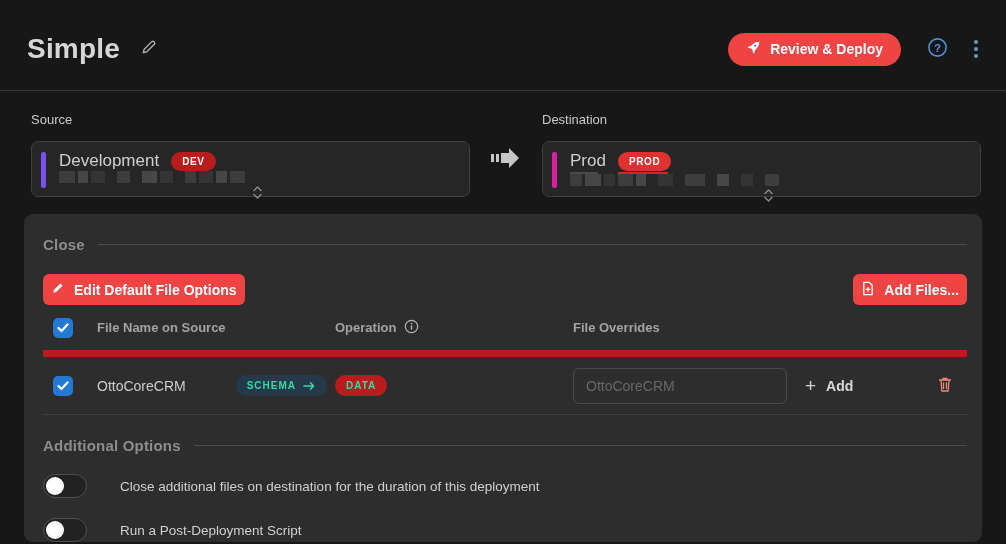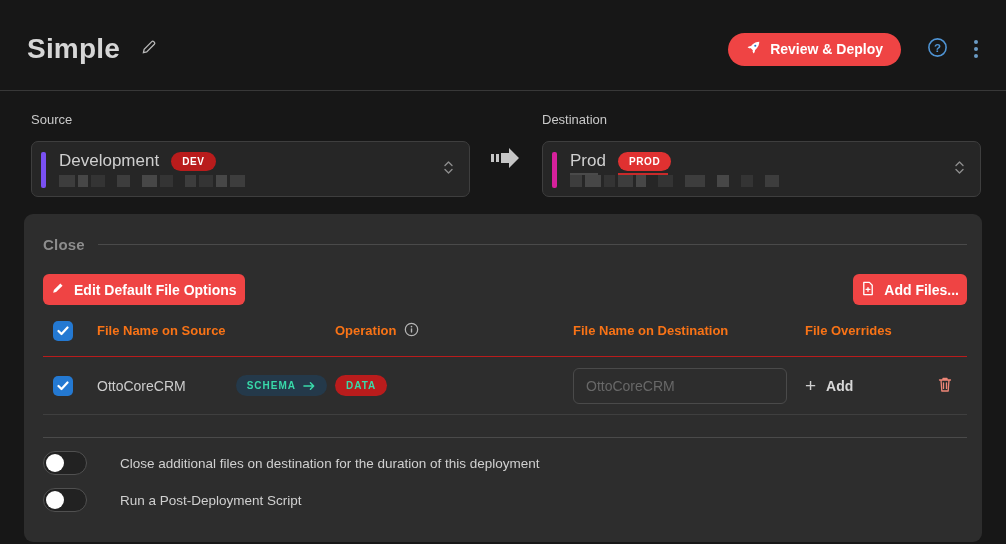--- a/index.html
+++ b/index.html
@@ -20,21 +20,21 @@
   .pill { height:33px; padding:0 18px; border-radius:17px; }
   .kebab { display:flex; flex-direction:column; gap:3px; }
   .kebab i { width:4px; height:4px; border-radius:50%; background:#6b9bc4; }
 
   
   .env-row { display:flex; align-items:flex-start; padding:21px 25px 0 31px; }
   .env-col { width:439px; }
   .env-label { font-size:13px; color:#c9c9c9; margin-bottom:14px; }
   .env-select { position:relative; height:56px; background:#262626; border:1px solid #3e3e3e;
                 border-radius:7px; cursor:pointer; display:flex; align-items:stretch;
-                padding:9px 14px 8px 27px; }
+                padding:9px 14px 8px 27px;flex-direction:column; }
   .accent-bar { position:absolute; left:9px; top:10px; width:5px; height:36px; border-radius:2px; }
   .accent-purple { background:#7950f2; }
   .accent-magenta { background:#d6219c; }
   .env-main { flex:1; display:flex; flex-direction:column; justify-content:space-between; }
   .env-line1 { display:flex; align-items:center; gap:12px; }
   .env-name { font-size:17px; color:#cfcfcf; }
   .env-badge { font-size:10px; font-weight:bold; letter-spacing:.6px; color:#fff;
                padding:4px 11px; border-radius:10px; }
   .badge-dev { background:#b91c1c; }
   .badge-prod { background:#e03131; }
@@ -52,21 +52,21 @@
   .panel { margin:17px 24px 0 24px; width:958px; height:328px; background:#2d2d2d;
            border-radius:9px; padding:22px 15px 0 19px; }
   .section-heading { display:flex; align-items:center; gap:13px; }
   .section-heading .sh-label { font-size:15px; font-weight:bold; color:#8d8d8d; letter-spacing:.2px; white-space:nowrap; }
   .section-heading .rule { flex:1; height:1px; background:#4a4a4a; }
   .panel-actions { display:flex; justify-content:space-between; margin-top:21px; }
   .btn-rect { height:31px; padding:0 8px; border-radius:6px; }
 
   
   .grid { display:grid; grid-template-columns:54px 238px 238px 232px 1fr; align-items:center; }
-  .thead { height:52px; border-bottom:1px solid #b91c1c; font-size:13px; font-weight:bold; color:#f97316; }
+  .thead { height:52px; border-bottom:7px solid #b91c1c; font-size:13px; font-weight:bold; color:#a3a3a3; }
   .th { display:flex; align-items:center; gap:8px; }
   .trow { height:58px; border-bottom:1px solid #3f3f3f; font-size:14px; color:#cdcdcd; }
   .checkbox { width:20px; height:20px; margin-left:10px; border-radius:5px; background:#2479d2;
               display:flex; align-items:center; justify-content:center; cursor:pointer; }
   .cell-name { display:flex; align-items:center; justify-content:space-between; padding-right:8px; }
   .mini-badge { display:flex; align-items:center; gap:7px; height:21px; padding:0 11px; border-radius:11px;
                 font-size:10px; font-weight:bold; letter-spacing:1px; color:#38d9a9; }
   .badge-schema { background:#24394a; }
   .badge-data { background:#b91c1c; }
   .cell-op { display:flex; align-items:center; justify-content:space-between; padding-right:14px; }
@@ -77,21 +77,21 @@
                 border-radius:6px; padding:0 12px; font-size:14px; color:#cccccc;
                 font-family:"Liberation Sans", sans-serif; }
   .dest-input::placeholder { color:#686868; }
   .cell-over { display:flex; align-items:center; justify-content:space-between; padding-right:14px; }
   .btn-add { display:flex; align-items:center; gap:10px; background:none; border:none; cursor:pointer;
              color:#d8d8d8; font-size:14px; font-weight:bold; font-family:"Liberation Sans", sans-serif; }
   .plus-glyph { font-size:19px; font-weight:normal; color:#cfcfcf; line-height:1; }
 
   
   .addl-heading { margin-top:22px; }
-  .toggle-row { display:flex; align-items:center; gap:33px; margin-top:13px; }
+  .toggle-row { display:flex; align-items:center; gap:33px; margin-top:20px; }
   .toggle { position:relative; width:44px; height:24px; border-radius:12px; background:#222222;
             border:1px solid #505050; cursor:pointer; flex:0 0 auto; }
   .toggle .knob { position:absolute; left:2px; top:2px; width:18px; height:18px; border-radius:50%; background:#ffffff; }
   .toggle-label { font-size:13.5px; color:#d0d0d0; }
 </style>
 </head>
 <body>
 
 <div class="app">
 
@@ -255,21 +255,20 @@
       <div class="th">
         <span>Operation</span>
         <span>
           <svg width="15" height="15" viewBox="0 0 16 16">
               <circle cx="8" cy="8" r="6.6" fill="none" stroke="#b5b5b5" stroke-width="1.3"></circle>
               <path d="M8 7.3v3.4" stroke="#b5b5b5" stroke-width="1.5" stroke-linecap="round"></path>
               <circle cx="8" cy="4.9" r=".9" fill="#b5b5b5"></circle>
             </svg>
         </span>
       </div>
-      <div class="th">File Name on Destination</div>
       <div class="th">File Overrides</div>
     </div>
 
     <div class="grid trow">
       <div>
         <span class="checkbox">
           <svg width="12" height="10" viewBox="0 0 12 10">
               <path d="M1.5 5l3 3 6-6.5" fill="none" stroke="#ffffff" stroke-width="2.2" stroke-linecap="round" stroke-linejoin="round"></path>
             </svg>
         </span>
@@ -300,20 +299,21 @@
           <span>
             <svg width="16" height="17" viewBox="0 0 16 17">
                 <path d="M2.5 4h11M6 4V2.5h4V4M4 4l.8 11h6.4L12 4M6.5 6.8v5.6M9.5 6.8v5.6" fill="none" stroke="#ef8677" stroke-width="1.3" stroke-linecap="round" stroke-linejoin="round"></path>
               </svg>
           </span>
         </button>
       </div>
     </div>
 
     <div class="section-heading addl-heading">
+      <span class="sh-label">Additional Options</span>
       <span class="rule"></span>
     </div>
 
     <div class="toggle-row">
       <span class="toggle">
           <span class="knob"></span>
         </span>
       <span class="toggle-label">Close additional files on destination for the duration of this deployment</span>
     </div>
 

